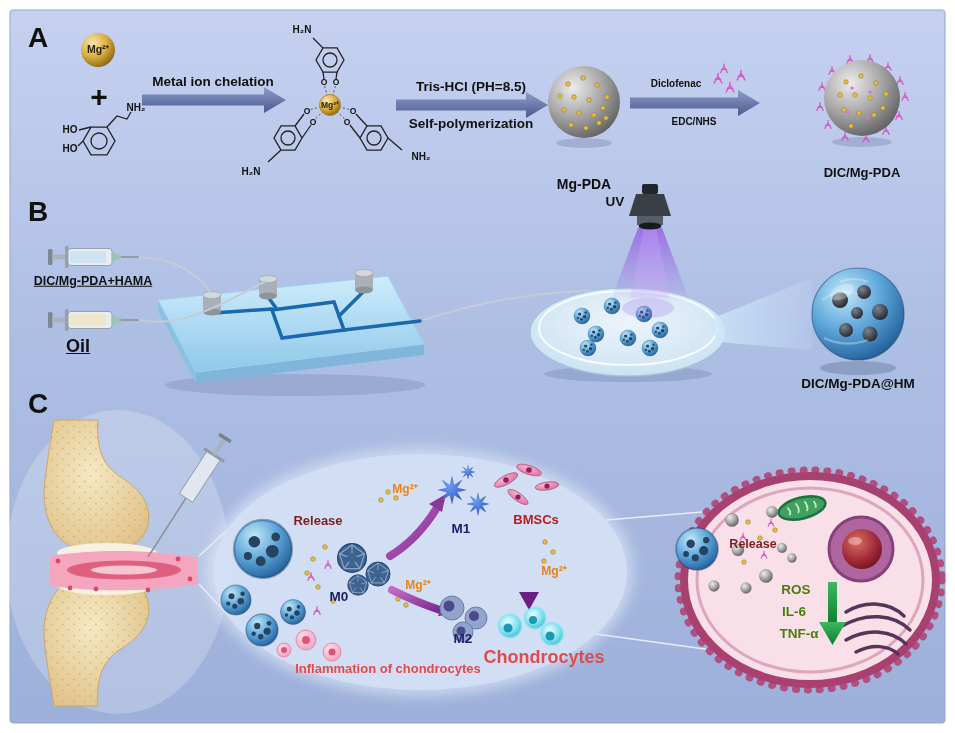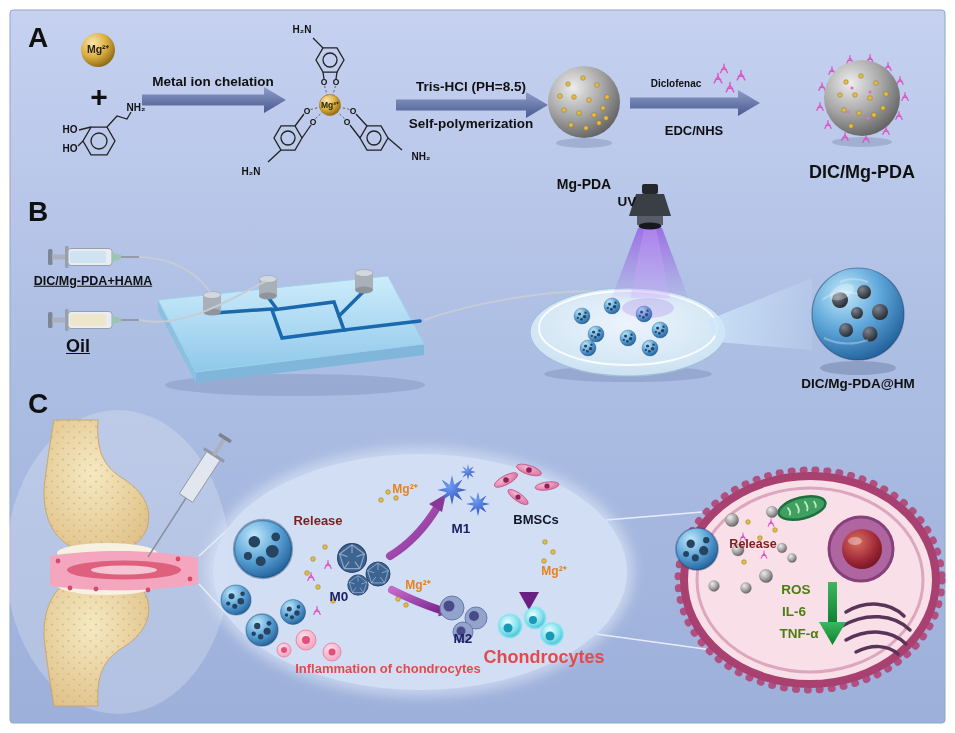--- a/index.html
+++ b/index.html
@@ -5,21 +5,21 @@
   html,body { margin:0; padding:0; background:#ffffff; }
   .fig { position:relative; width:955px; height:733px; background:#ffffff; overflow:hidden;
          font-family:"Liberation Sans", sans-serif; }
   svg.scene { position:absolute; left:0; top:0; }
   .lbl { position:absolute; transform:translate(-50%,-50%); font-weight:700; color:#101010;
          white-space:nowrap; line-height:1; text-align:center; }
   .letter { font-size:28px; }
   .teal { color:#7f1d1d; }
   .orange { color:#e8821a; }
   .navy { color:#1c2166; }
-  .dred { color:#0f172a; }
+  .dred { color:#b91c1c; }
   .red { color:#e24b4b; }
   .green { color:#4d7c0f; }
   .bondline { stroke:#222; stroke-width:1.3; fill:none; }
   .dash { stroke:#555; stroke-width:0.9; stroke-dasharray:2.2 2.2; }
   .ch { stroke:#1a68ae; stroke-width:3.5; fill:none; stroke-linecap:round; }
   .tube { stroke:#c6ccd6; stroke-width:2; fill:none; }
   .zoomline { stroke:rgba(250,252,255,0.78); stroke-width:1.3; }
 </style>
 </head>
 <body>
@@ -502,27 +502,27 @@
 <div class="lbl" style="left:324px;top:82px;font-size:8.5px;">O</div>
 <div class="lbl" style="left:307px;top:111px;font-size:8.5px;">O</div>
 <div class="lbl" style="left:313px;top:122px;font-size:8.5px;">O</div>
 <div class="lbl" style="left:347px;top:122px;font-size:8.5px;">O</div>
 <div class="lbl" style="left:353px;top:111px;font-size:8.5px;">O</div>
 <div class="lbl" style="left:330px;top:105px;font-size:8.5px;color:#2b2208;">Mg²⁺</div>
 <div class="lbl" style="left:471px;top:87px;font-size:13.5px;">Tris-HCl (PH=8.5)</div>
 <div class="lbl" style="left:471px;top:124px;font-size:13.5px;text-align:center;">Self-polymerization</div>
 <div class="lbl" style="left:584px;top:184px;font-size:14px;">Mg-PDA</div>
 <div class="lbl" style="left:676px;top:84px;font-size:10px;">Diclofenac</div>
-<div class="lbl" style="left:694px;top:122px;font-size:13px;margin-top:8px;">EDC/NHS</div>
-<div class="lbl" style="left:862px;top:172px;font-size:18px;">DIC/Mg-PDA</div>
+<div class="lbl" style="left:694px;top:122px;font-size:10px;">EDC/NHS</div>
+<div class="lbl" style="left:862px;top:172px;font-size:13px;">DIC/Mg-PDA</div>
 
 <div class="lbl letter" style="left:38px;top:212px;">B</div>
 <div class="lbl" style="left:93px;top:281px;font-size:12.5px;text-decoration:underline;">DIC/Mg-PDA+HAMA</div>
 <div class="lbl" style="left:78px;top:346px;font-size:18px;text-decoration:underline;">Oil</div>
-<div class="lbl" style="left:615px;top:202px;font-size:13.5px;margin-left:12px;">UV</div>
+<div class="lbl" style="left:615px;top:202px;font-size:13.5px;">UV</div>
 <div class="lbl" style="left:858px;top:384px;font-size:13.5px;">DIC/Mg-PDA@HM</div>
 
 <div class="lbl letter" style="left:38px;top:404px;">C</div>
 <div class="lbl teal" style="left:318px;top:520px;font-size:13px;">Release</div>
 <div class="lbl orange" style="left:405px;top:489px;font-size:12px;">Mg²⁺</div>
 <div class="lbl navy" style="left:461px;top:529px;font-size:13.5px;">M1</div>
 <div class="lbl dred" style="left:536px;top:519px;font-size:13px;">BMSCs</div>
 <div class="lbl navy" style="left:339px;top:597px;font-size:13.5px;">M0</div>
 <div class="lbl orange" style="left:418px;top:585px;font-size:12px;">Mg²⁺</div>
 <div class="lbl navy" style="left:463px;top:639px;font-size:13.5px;">M2</div>

